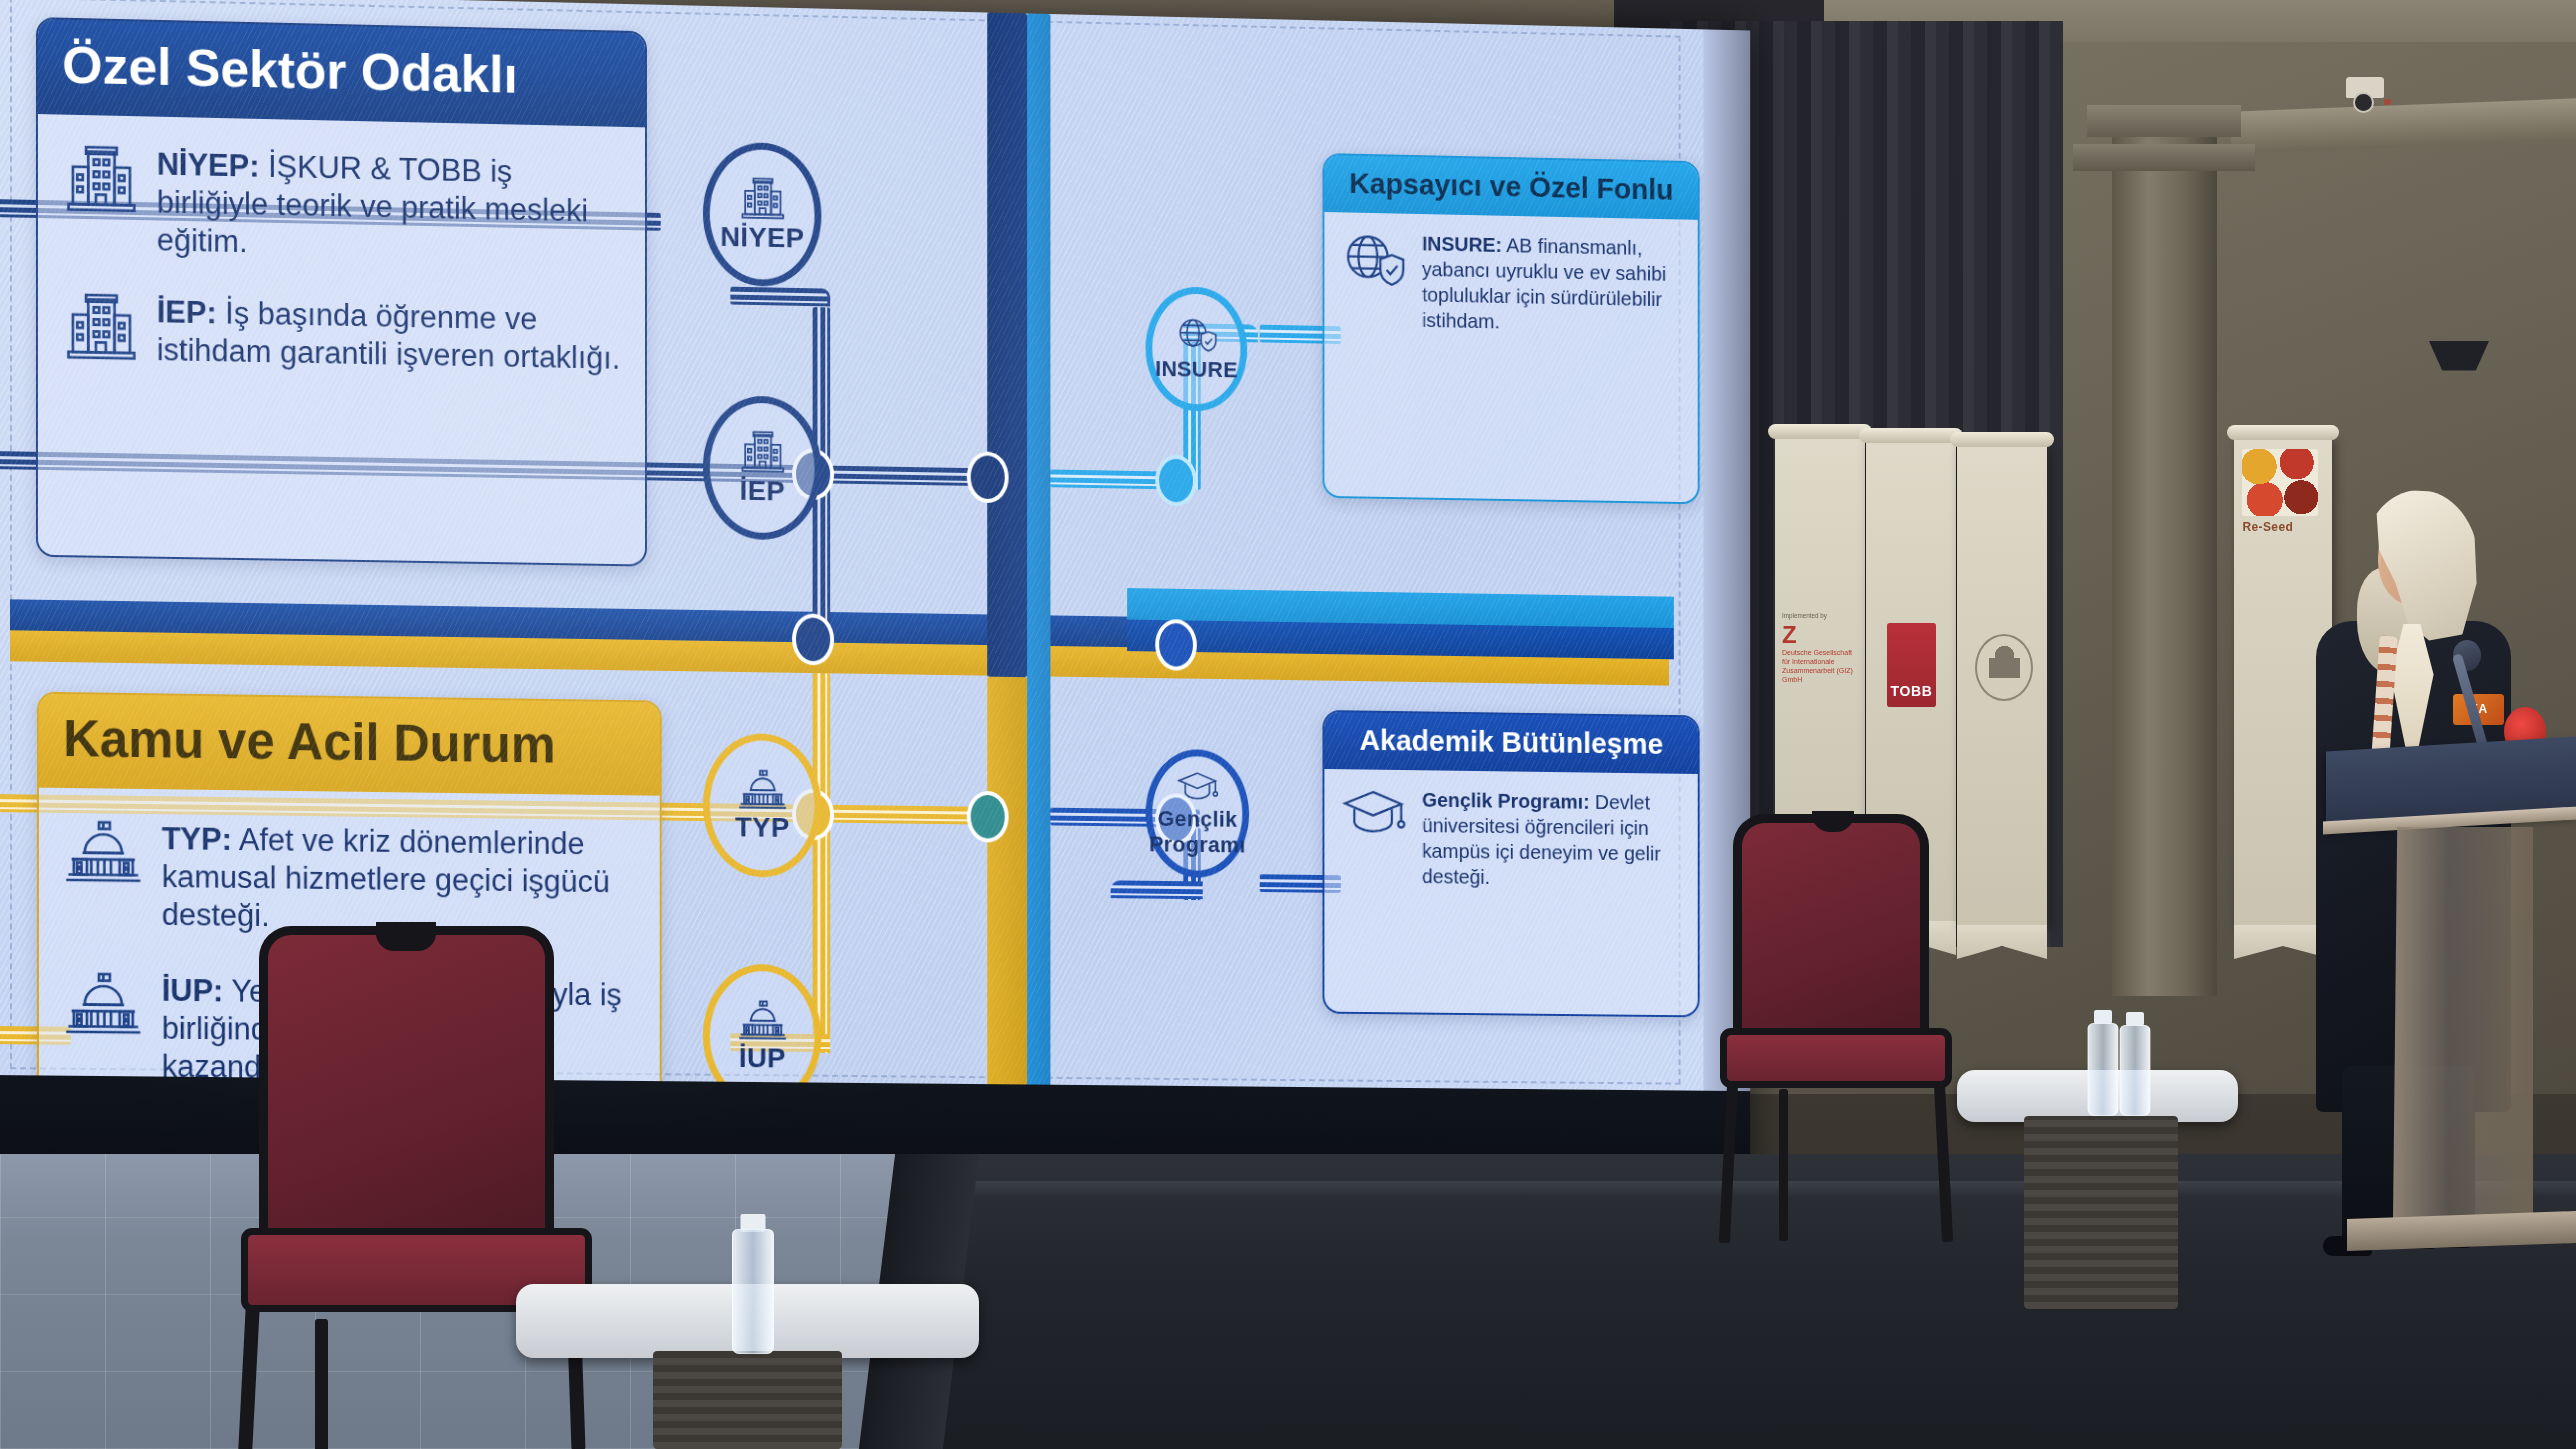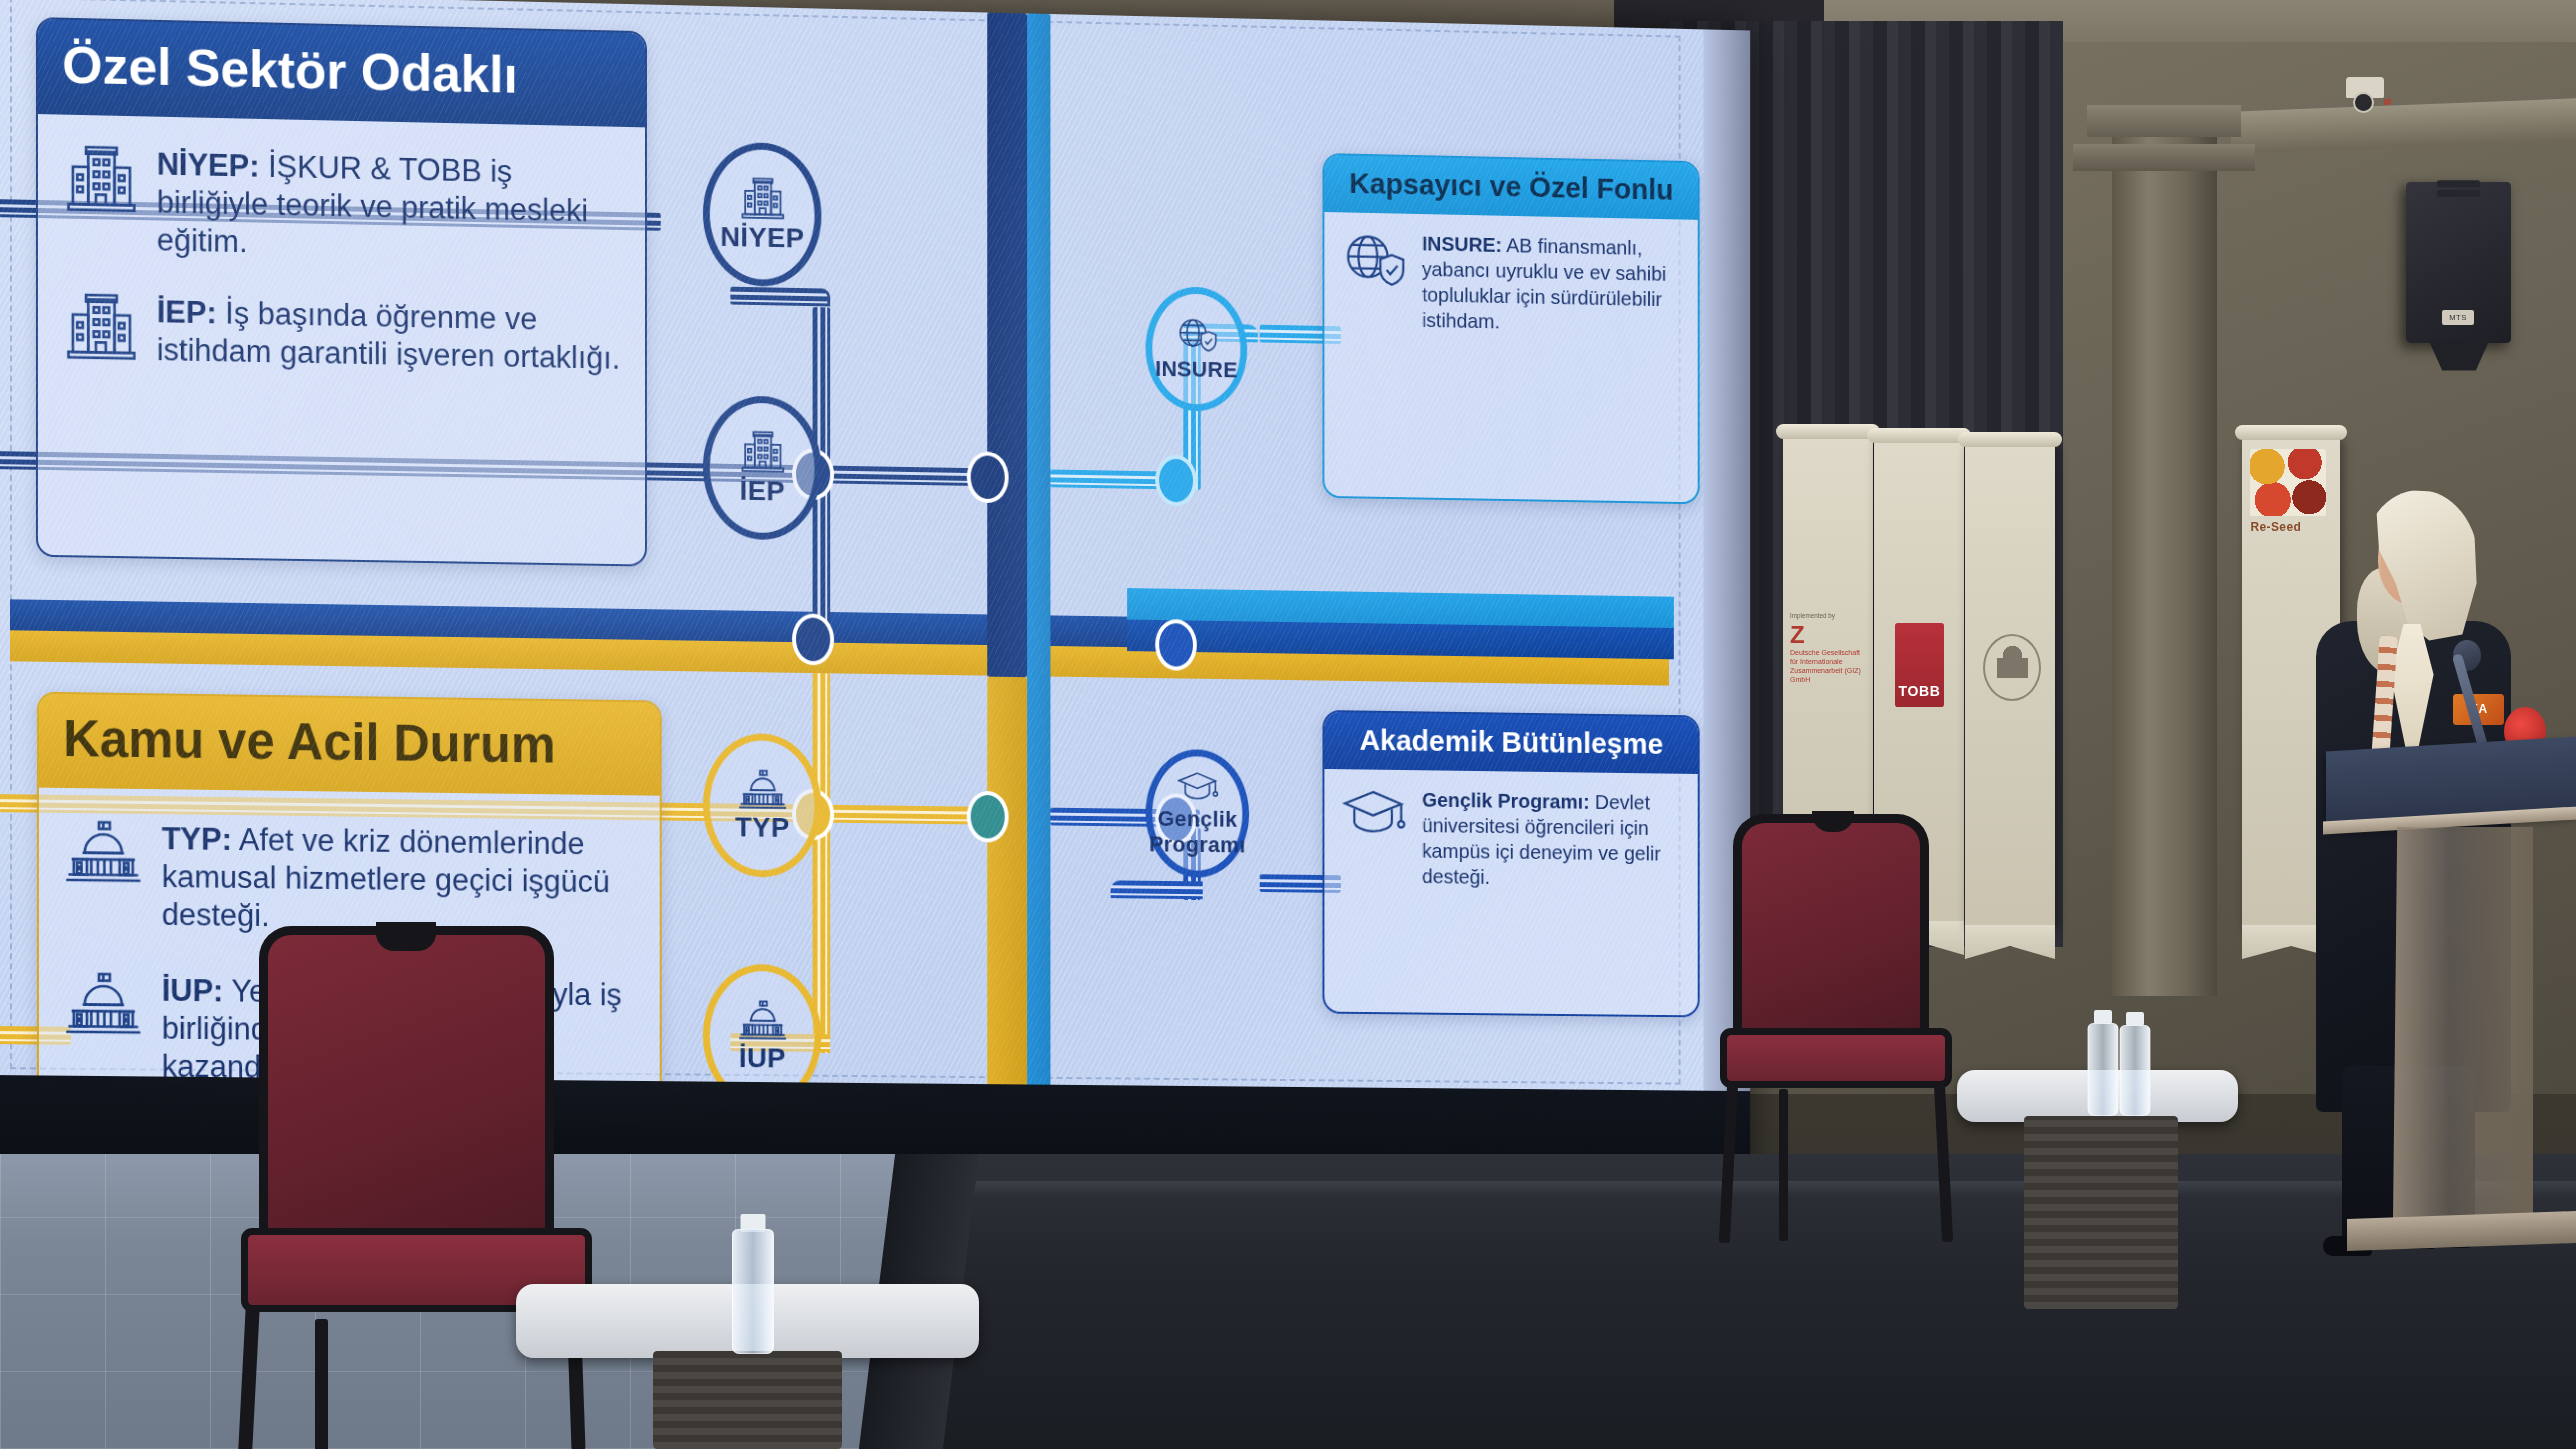--- a/index.html
+++ b/index.html
@@ -212,21 +212,21 @@
   #bottle-a .body{ top:15.4px; width:42px; height:125px; }
   #bottle-b{ left:2082px; top:1010px; width:42px; height:105px; }
   #bottle-b .cap{ width:18px; height:14px; }
   #bottle-b .body{ top:12.6px; width:31px; height:93px; }
   #bottle-c{ left:2114px; top:1012px; width:42px; height:104px; }
   #bottle-c .cap{ width:18px; height:14px; }
   #bottle-c .body{ top:12.6px; width:31px; height:91px; }
 
   
   .banner{ position:absolute; background:linear-gradient(180deg,#ded9c8,#c9c3b0);
-    box-shadow:2.8px 2.8px 9.8px rgba(0,0,0,.4);margin-left:8px; }
+    box-shadow:2.8px 2.8px 9.8px rgba(0,0,0,.4); }
   .banner .rail{ position:absolute; left:-7px; top:-11.2px; right:-7px; height:15.4px;
     background:linear-gradient(180deg,#efeada,#c2bca9); border-radius:7.7px; }
   .banner .pennant{ position:absolute; left:0; right:0; bottom:-32px; height:34px;
     background:inherit;
     clip-path: polygon(0 0,100% 0,100% 100%,50% 62%,0 100%); }
 
   #banner-1{ left:1775px; top:435px; width:90px; height:484px; }
   #banner-2{ left:1866px; top:439px; width:90px; height:484px; }
   #banner-3{ left:1957px; top:443px; width:90px; height:484px; }
   #banner-4{ left:2234px; top:436px; width:98px; height:491px; }
@@ -326,23 +326,20 @@
   <div class="pillar"></div>
   <div class="pillar-cap"></div>
   <div class="pillar-cap2"></div>
 
   <div class="cctv">
     <div class="body"></div>
       <div class="lens"></div>
       <div class="led"></div>
   </div>
 
-  <div class="speaker-box">
-    <div class="tag">MTS</div>
-  </div>
   <div class="speaker-foot"></div>
 </div>
 
 <div id="screen-outer">
   <div id="screen-frame"></div>
 
   <div id="slide">
 
     <div class="pp-dash" id="dash-main"></div>
     <div class="pp-handle" style="left:1679px; top:135px;"></div>

